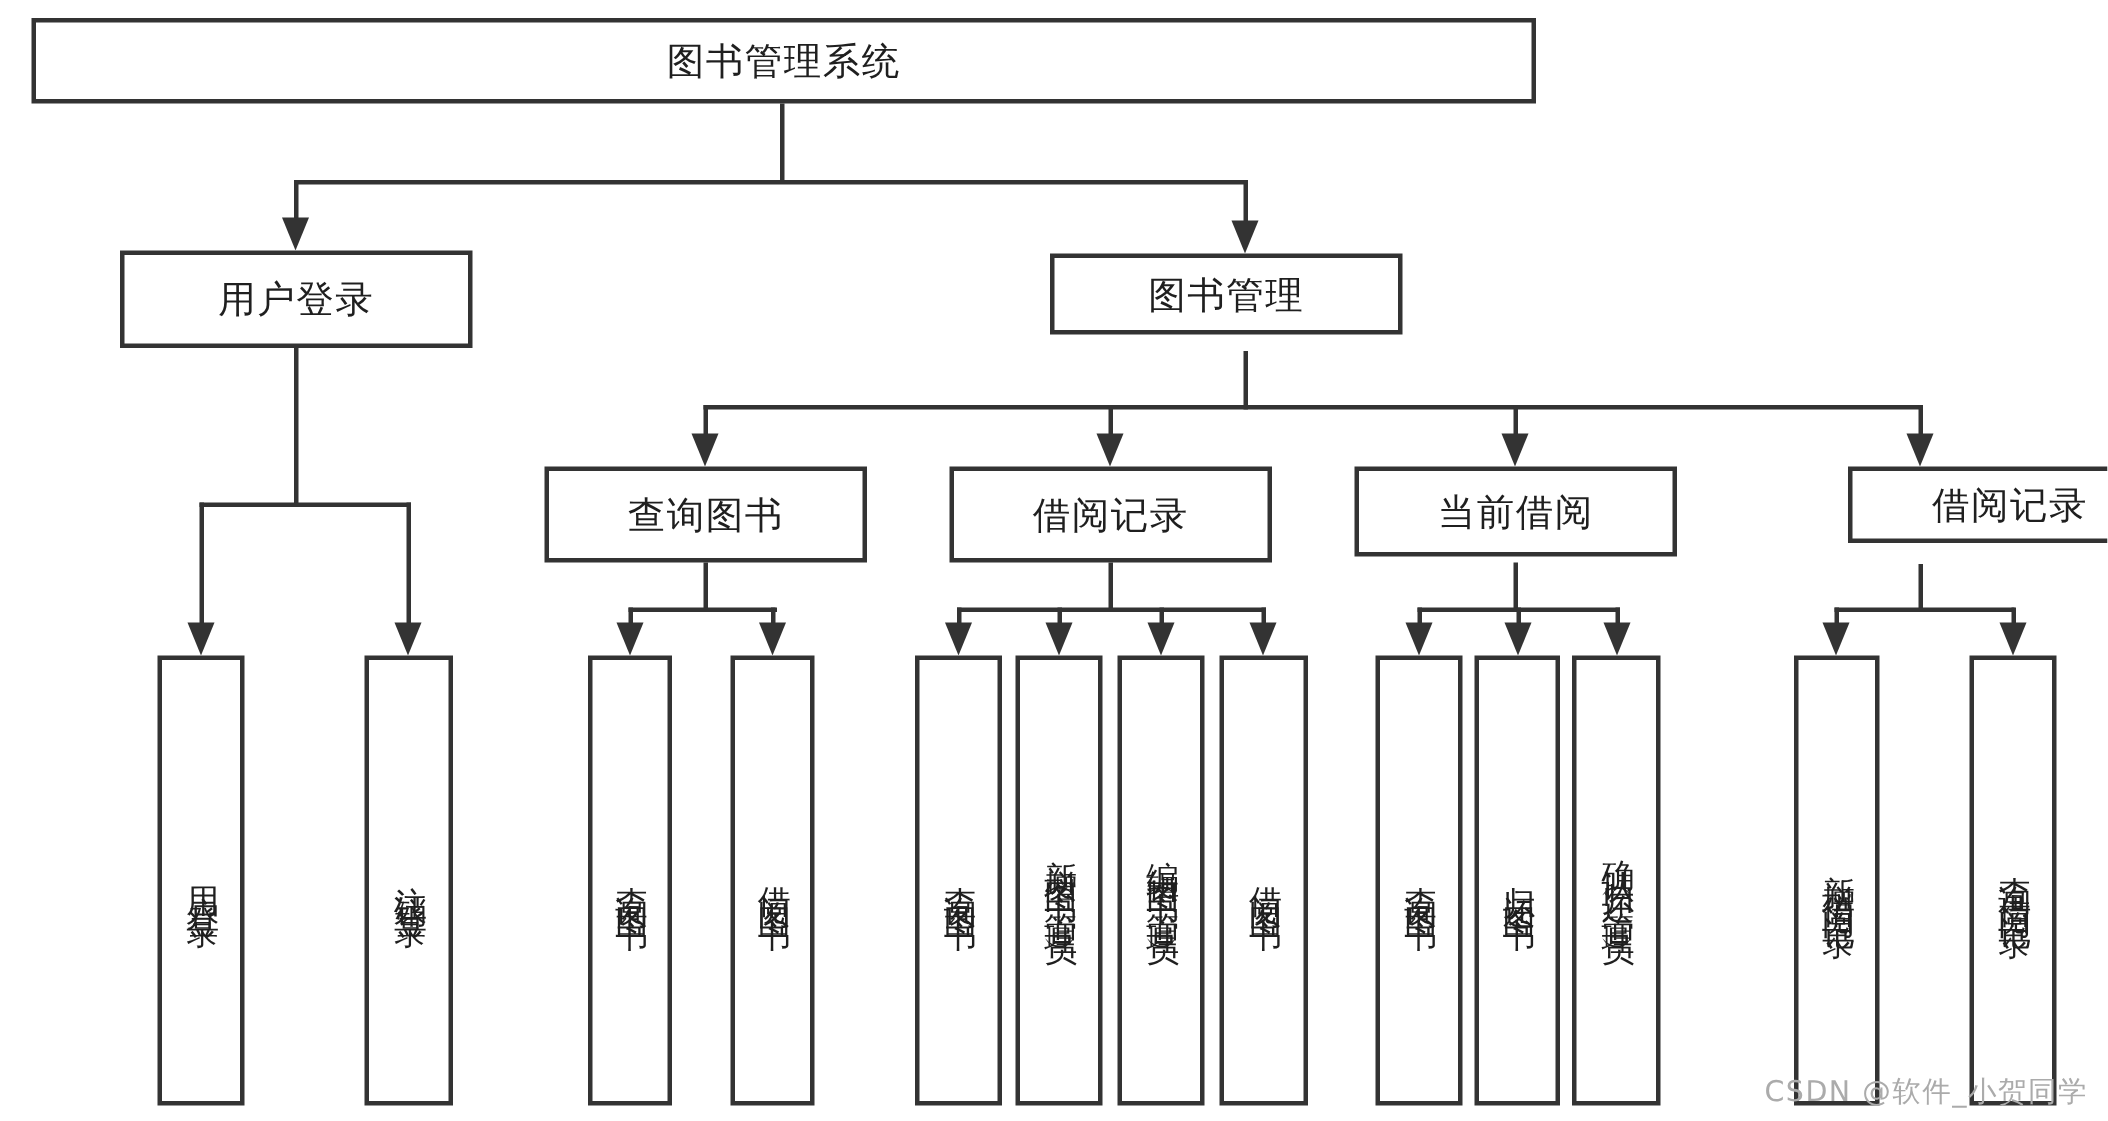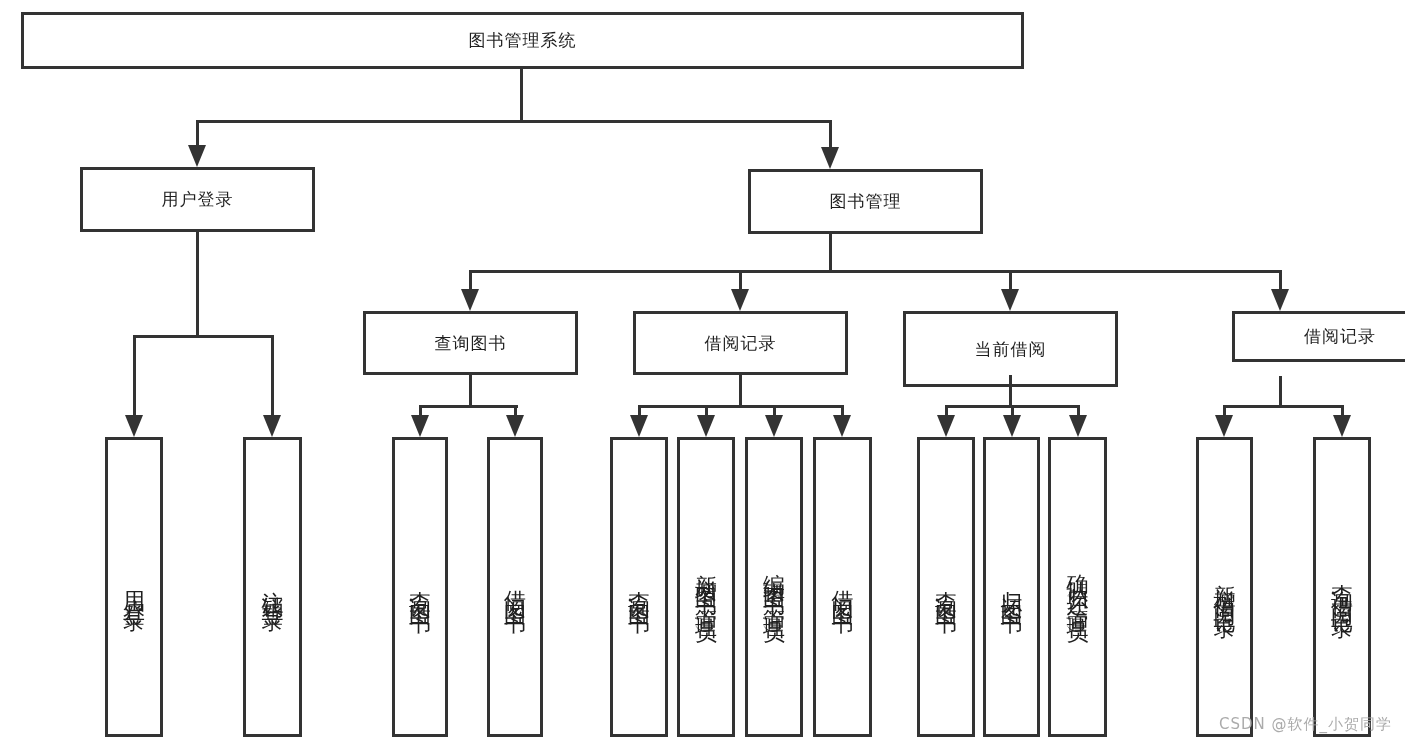--- a/index.html
+++ b/index.html
@@ -11,40 +11,40 @@
     overflow:hidden;
   }
   .box{
     position:absolute;
     border:3px solid #333333;
     background:#ffffff;
     box-sizing:border-box;
     display:flex;align-items:center;justify-content:center;
   }
   .hlbl{
-    font-size:17px;color:#1f1f1f;letter-spacing:1px;white-space:nowrap;
+    font-size:25px;color:#1f1f1f;letter-spacing:1px;white-space:nowrap;
   }
   .vlbl{
     writing-mode:vertical-rl;
     text-orientation:mixed;
     font-size:22px;color:#1f1f1f;
     letter-spacing:7px;line-height:1.1;
     white-space:nowrap;
   }
   .hline{position:absolute;height:3px;background:#333333;}
   .vline{position:absolute;width:3px;background:#333333;}
   .arrow{
     position:absolute;width:0;height:0;
     border-left:9px solid transparent;
     border-right:9px solid transparent;
     border-top:22px solid #333333;
   }
   .watermark{
     position:absolute;
-    font-size:15px;color:#ababab;
+    font-size:19px;color:#ababab;
     letter-spacing:1px;white-space:nowrap;
   }
 </style>
 </head>
 <body>
 
 <div id="stage">
 
   <div class="box" style="left:21px;top:12px;width:1003px;height:57px">
     <span class="hlbl">图书管理系统</span>
@@ -53,21 +53,21 @@
   <div class="vline" style="left:520px;top:69px;height:51px"></div>
   <div class="hline" style="left:196px;top:120px;width:636px"></div>
   <div class="vline" style="left:196px;top:120px;height:27px"></div>
   <div class="arrow" style="left:188px;top:145px"></div>
   <div class="vline" style="left:829px;top:120px;height:29px"></div>
   <div class="arrow" style="left:821px;top:147px"></div>
 
   <div class="box" style="left:80px;top:167px;width:235px;height:65px">
     <span class="hlbl">用户登录</span>
   </div>
-  <div class="box" style="left:748px;top:169px;width:235px;height:65px">
+  <div class="box" style="left:700px;top:169px;width:235px;height:54px">
     <span class="hlbl">图书管理</span>
   </div>
 
   <div class="vline" style="left:196px;top:232px;height:105px"></div>
   <div class="hline" style="left:133px;top:335px;width:141px"></div>
   <div class="vline" style="left:133px;top:335px;height:82px"></div>
   <div class="arrow" style="left:125px;top:415px"></div>
   <div class="vline" style="left:271px;top:335px;height:82px"></div>
   <div class="arrow" style="left:263px;top:415px"></div>
 
@@ -81,21 +81,21 @@
   <div class="arrow" style="left:1001px;top:289px"></div>
   <div class="vline" style="left:1279px;top:270px;height:23px"></div>
   <div class="arrow" style="left:1271px;top:289px"></div>
 
   <div class="box" style="left:363px;top:311px;width:215px;height:64px">
     <span class="hlbl">查询图书</span>
   </div>
   <div class="box" style="left:633px;top:311px;width:215px;height:64px">
     <span class="hlbl">借阅记录</span>
   </div>
-  <div class="box" style="left:903px;top:311px;width:215px;height:76px">
+  <div class="box" style="left:903px;top:311px;width:215px;height:60px">
     <span class="hlbl">当前借阅</span>
   </div>
   <div class="box" style="left:1232px;top:311px;width:216px;height:51px">
     <span class="hlbl">借阅记录</span>
   </div>
 
   <div class="vline" style="left:469px;top:375px;height:33px"></div>
   <div class="hline" style="left:419px;top:405px;width:99px"></div>
   <div class="vline" style="left:419px;top:405px;height:13px"></div>
   <div class="arrow" style="left:411px;top:415px"></div>

